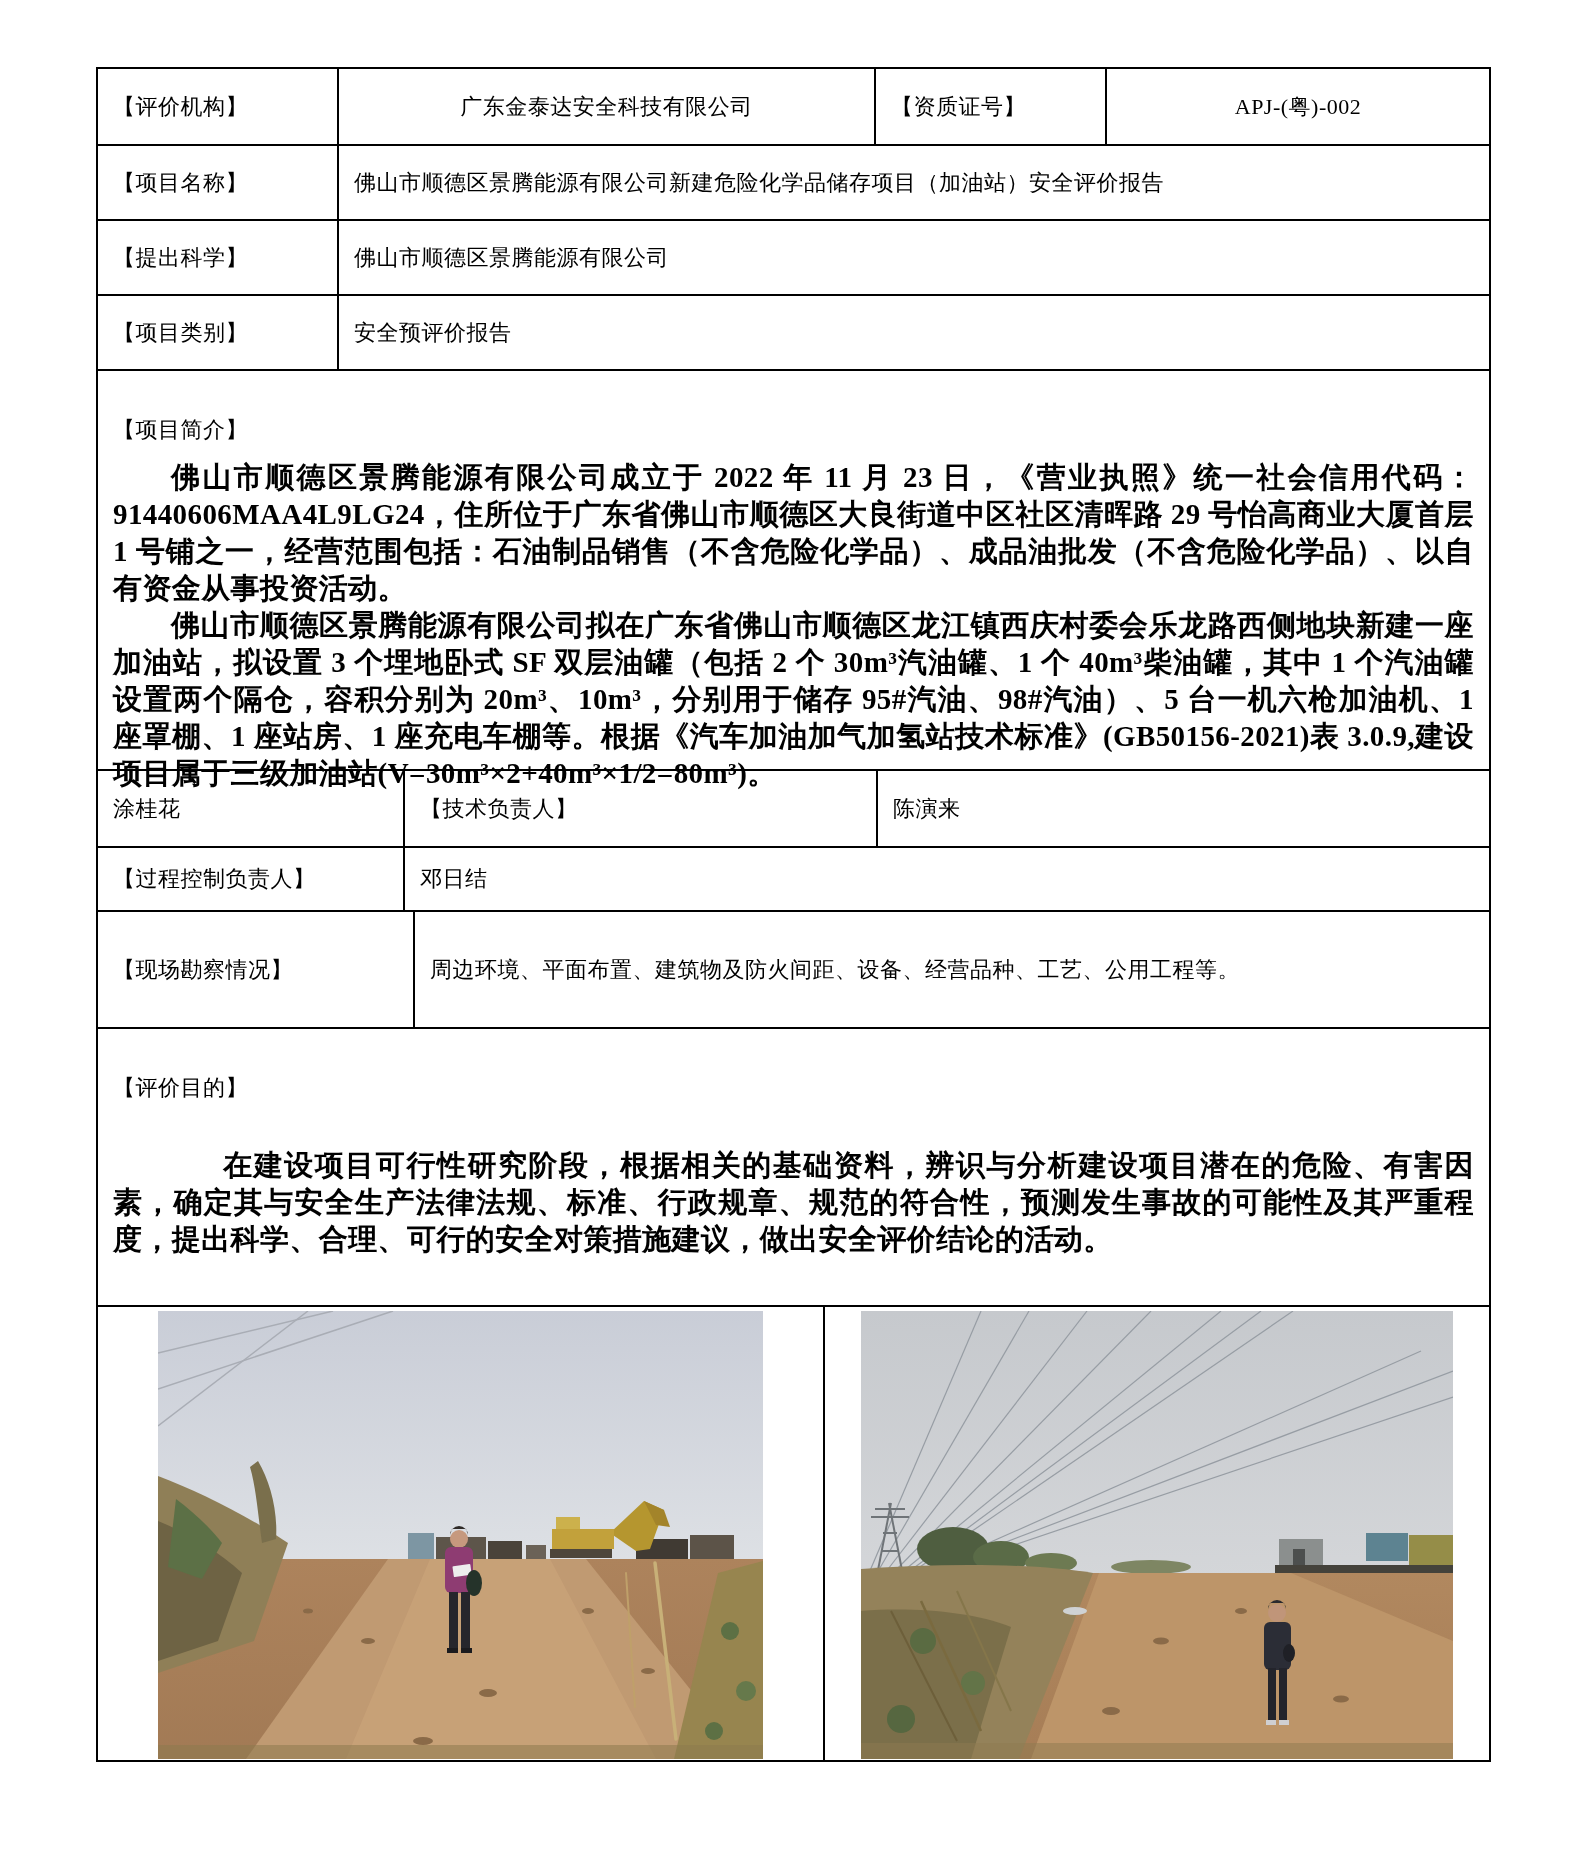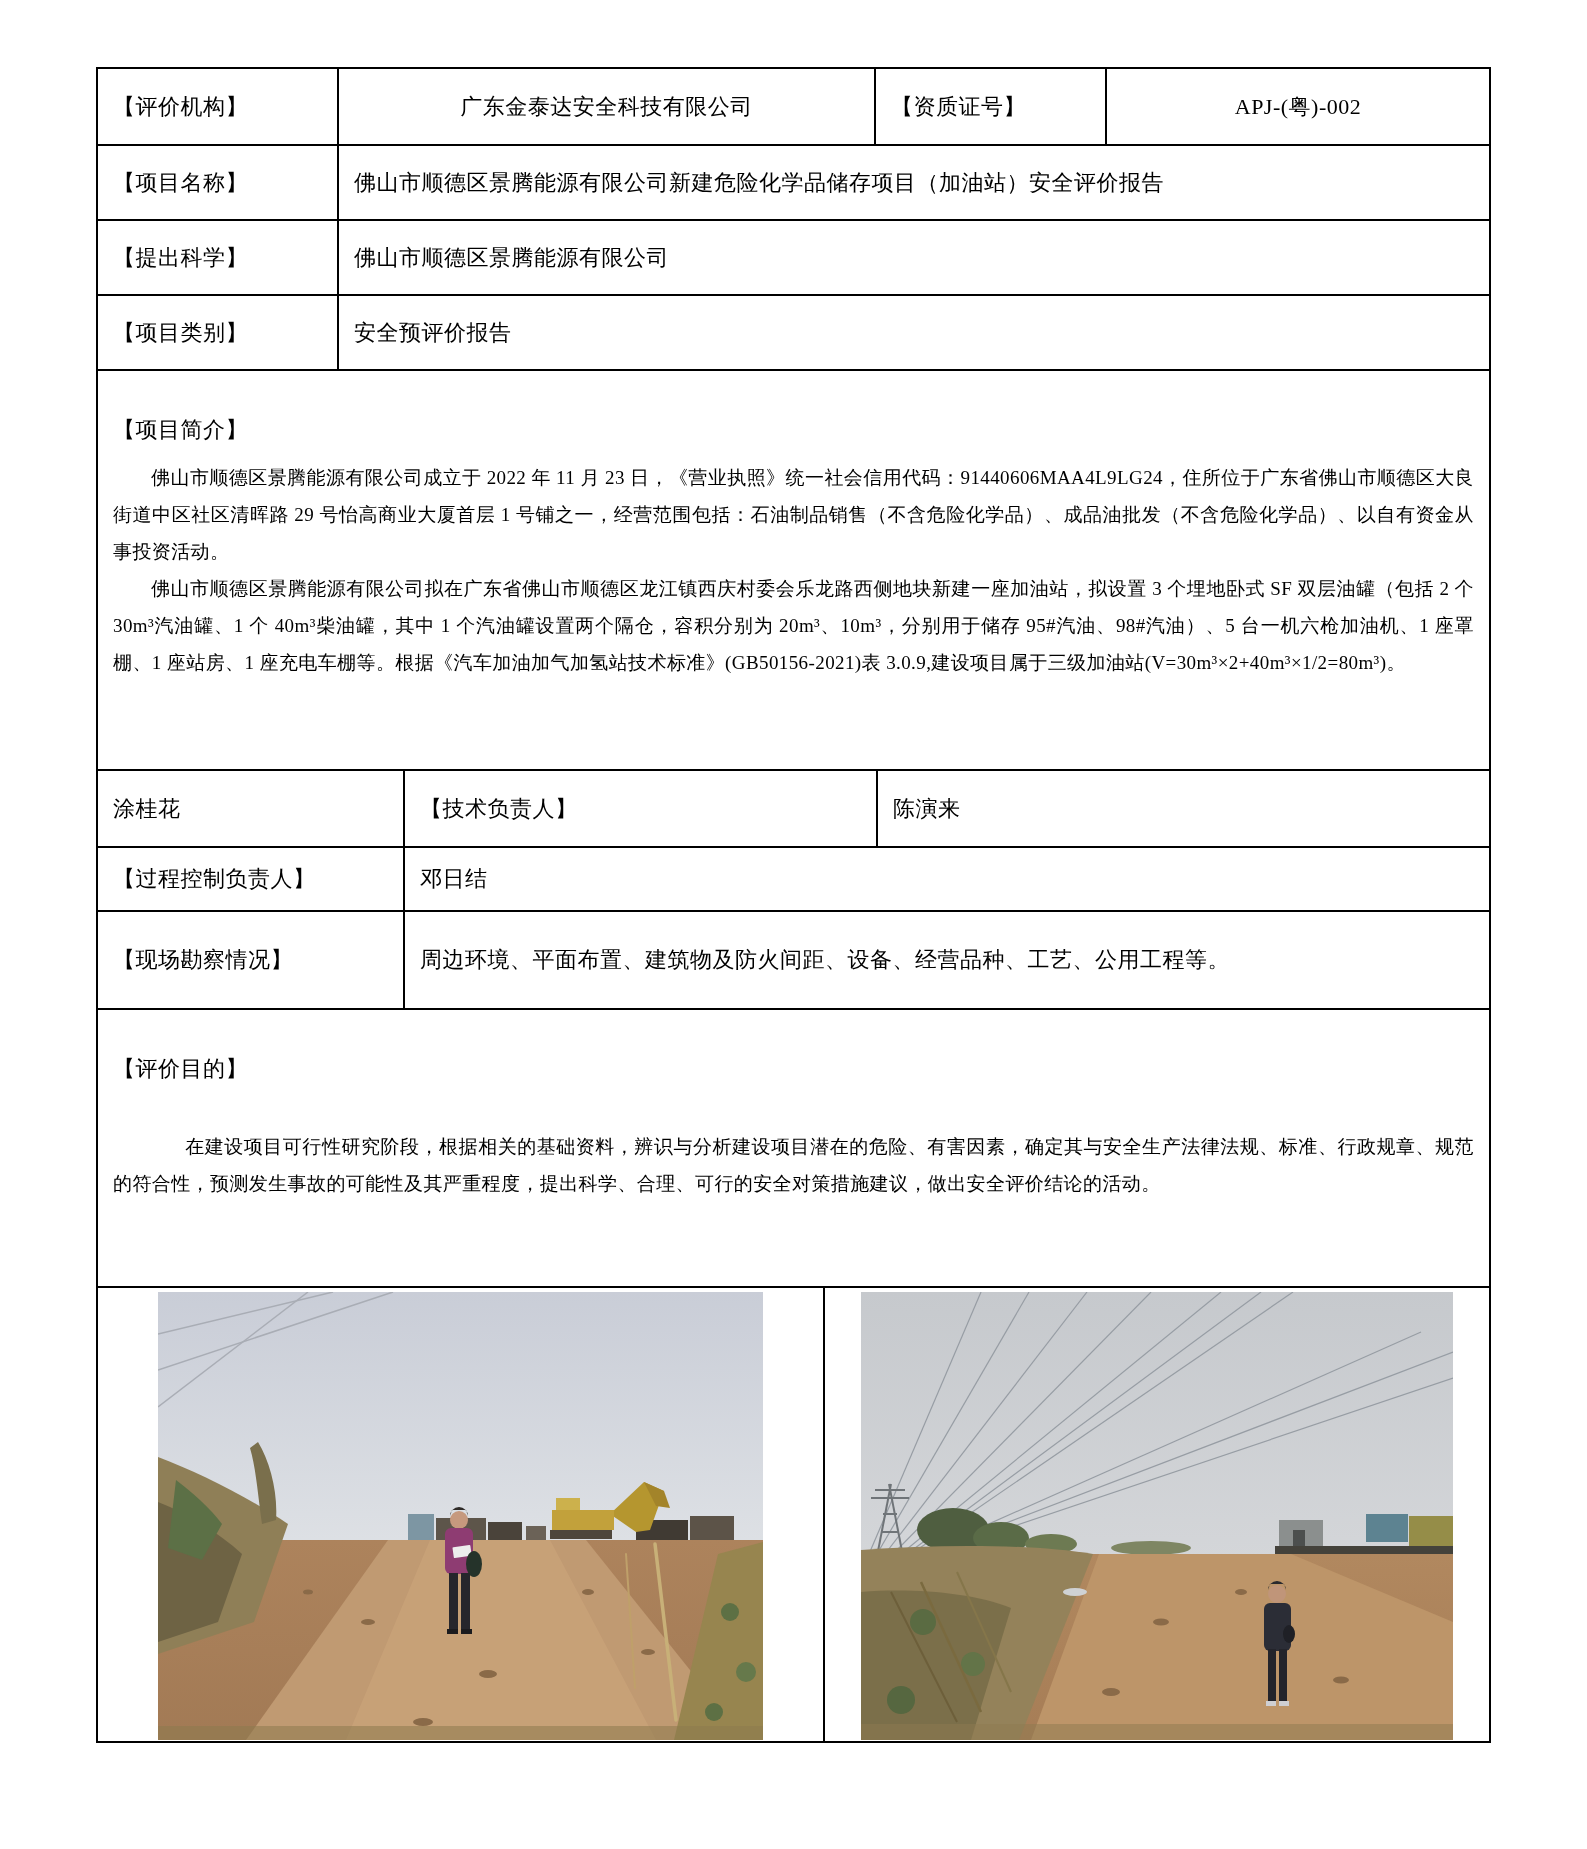--- a/index.html
+++ b/index.html
@@ -16,24 +16,24 @@
     border-left:2px solid #000;box-sizing:border-box;display:flex;align-items:center;
     padding:0 15px;font-size:22px;letter-spacing:0.5px;overflow:hidden;white-space:nowrap;text-align:center;
   }
   .cell:first-child{border-left:none;}
   .cell.center{justify-content:center;}
   .t1row{grid-template-columns:239px 537px 231px 1fr;height:75px;}
   .t1row.span{grid-template-columns:239px 1fr;}
   .t2row1{grid-template-columns:305px 473px 248px 1fr;height:75px;}
   .t2row2{grid-template-columns:305px 473px 248px 1fr;height:88px;}
   .t2row3{grid-template-columns:305px 1fr;height:64px;}
-  .t2row4{grid-template-columns:305px 1fr;height:98px;}
+  .t2row4{grid-template-columns:305px 1fr;height:117px;gap:10px;}
   .bigbox{padding:28px 15px 0 15px;}
   .bigbox .boxtitle{font-size:22px;letter-spacing:0.5px;margin:16px 0 14px 0;font-weight:normal;}
-  .bigbox p{margin:0;font-size:19px;line-height:37px;text-align:justify;letter-spacing:0.4px;}
+  .bigbox p{margin:0;font-size:29px;line-height:37px;text-align:justify;letter-spacing:0.4px;font-weight:bold;}
   .intro{height:402px;}
   .intro p{text-indent:2em;}
   .purpose{height:280px;}
   .purpose p{text-indent:3.8em;margin-top:44px;}
   .photorow{display:grid;grid-template-columns:725px 1fr;height:457px;}
   .photocell{border-left:2px solid #000;box-sizing:border-box;display:flex;justify-content:center;align-items:flex-start;padding-top:4px;}
   .photocell:first-child{border-left:none;}
   svg{display:block;}
 </style>
 </head>

